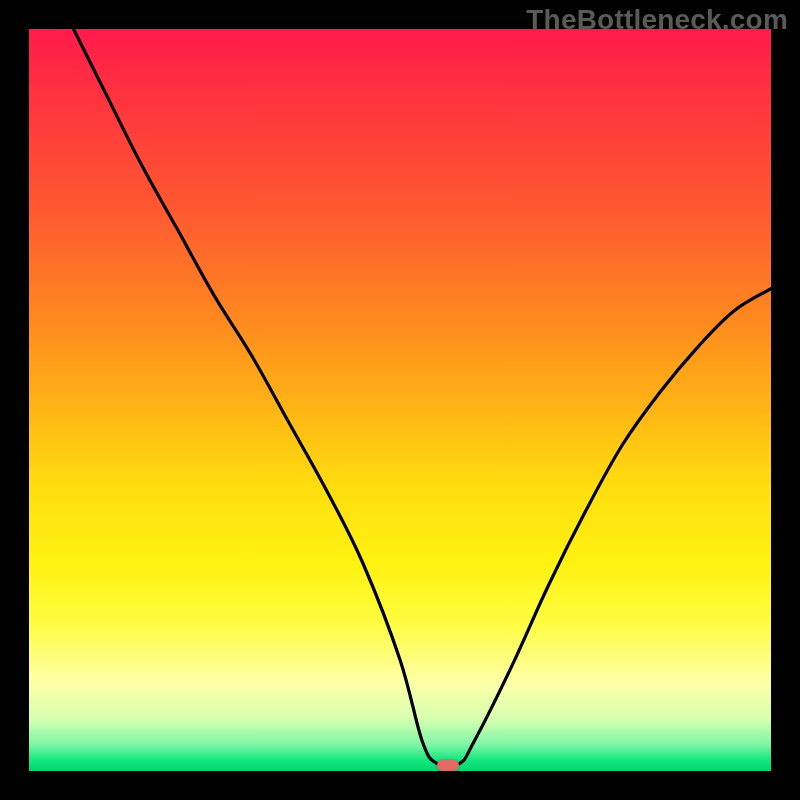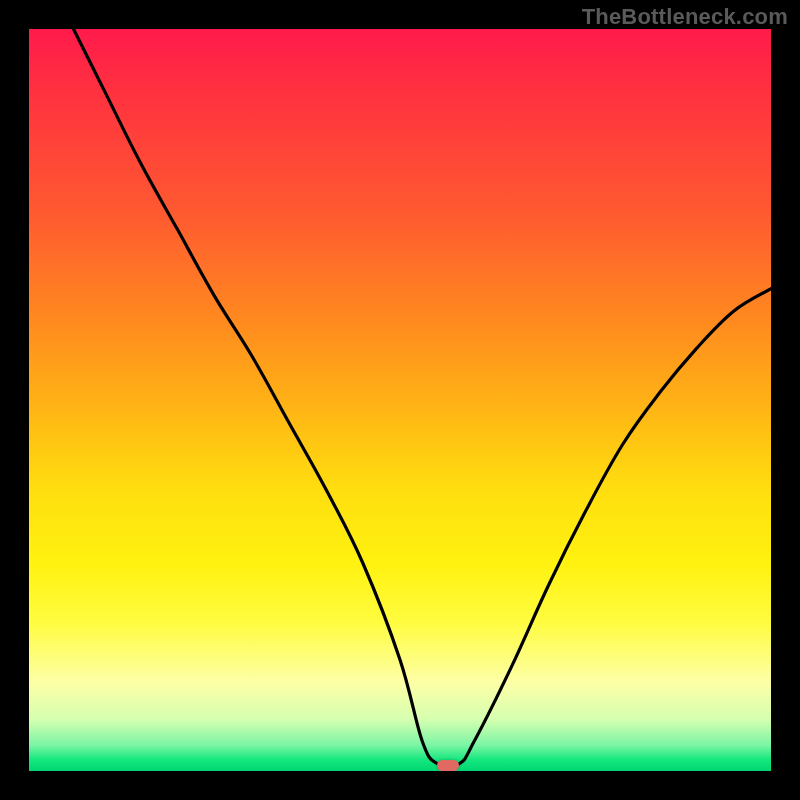--- a/index.html
+++ b/index.html
@@ -55,21 +55,21 @@
     height: 11px;
     border-radius: 6px;
     background: #e06a62;
     box-shadow: 0 0 3px rgba(0,0,0,0.25);
   }
   .watermark {
     position: absolute;
     top: 4px;
     right: 12px;
     font-family: Arial, Helvetica, sans-serif;
-    font-size: 22px;
+    font-size: 28px;
     font-weight: 600;
     color: #5a5a5a;
     letter-spacing: 0.2px;
   }
 </style>
 </head>
 <body>
 
 <div class="watermark">TheBottleneck.com</div>
 

